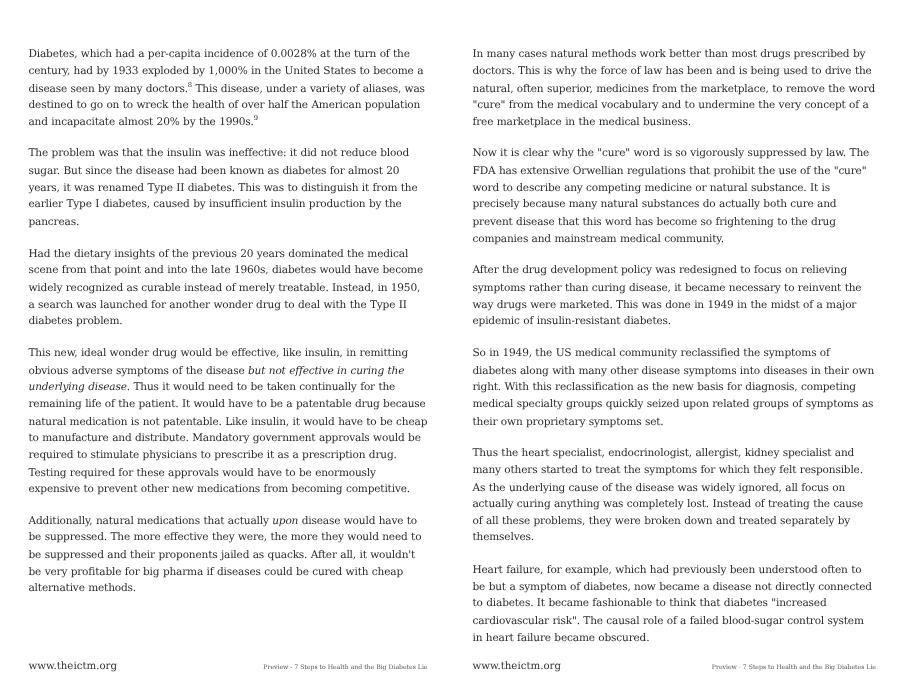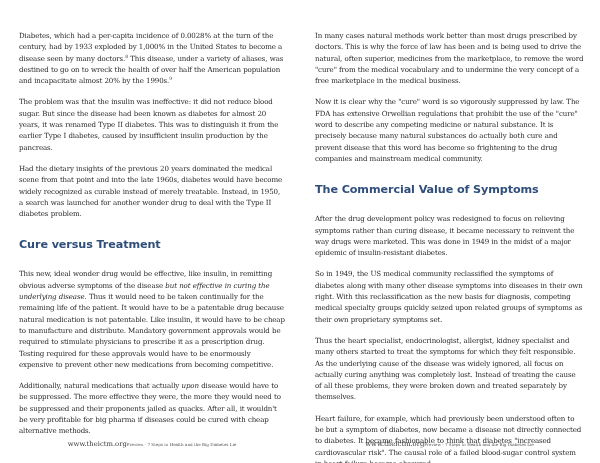--- a/index.html
+++ b/index.html
@@ -55,21 +55,21 @@
       color: #2f4e7a;
       letter-spacing: -0.1px;
       padding-bottom: 2px;
     }
     .footer {
       position: absolute;
       top: 440px;
       left: 19px;
       right: 15px;
       display: flex;
-      justify-content: center;
+      justify-content: space-between;
       align-items: baseline;
     }
     .page.right .footer { left: 15px; right: 16px; }
     .footer-url {
       font-size: 6.8px;
       color: #333;
     }
     .footer-title {
       font-size: 4.1px;
       color: #555;
@@ -79,39 +79,37 @@
 <body>
 
 <div class="spread">
   <div class="page left">
     <div class="content">
       <div>
           <p>Diabetes, which had a per-capita incidence of 0.0028% at the turn of the century, had by 1933 exploded by 1,000% in the United States to become a disease seen by many doctors.<sup>8</sup> This disease, under a variety of aliases, was destined to go on to wreck the health of over half the American population and incapacitate almost 20% by the 1990s.<sup>9</sup></p>
           <p>The problem was that the insulin was ineffective: it did not reduce blood sugar. But since the disease had been known as diabetes for almost 20 years, it was renamed Type II diabetes. This was to distinguish it from the earlier Type I diabetes, caused by insufficient insulin production by the pancreas.</p>
           <p>Had the dietary insights of the previous 20 years dominated the medical scene from that point and into the late 1960s, diabetes would have become widely recognized as curable instead of merely treatable. Instead, in 1950, a search was launched for another wonder drug to deal with the Type II diabetes problem.</p>
         </div>
-      <h2>Cure versus Treatment</h2>
       <div>
           <p>This new, ideal wonder drug would be effective, like insulin, in remitting obvious adverse symptoms of the disease <em>but not effective in curing the underlying disease</em>. Thus it would need to be taken continually for the remaining life of the patient. It would have to be a patentable drug because natural medication is not patentable. Like insulin, it would have to be cheap to manufacture and distribute. Mandatory government approvals would be required to stimulate physicians to prescribe it as a prescription drug. Testing required for these approvals would have to be enormously expensive to prevent other new medications from becoming competitive.</p>
           <p>Additionally, natural medications that actually <em>upon</em> disease would have to be suppressed. The more effective they were, the more they would need to be suppressed and their proponents jailed as quacks. After all, it wouldn't be very profitable for big pharma if diseases could be cured with cheap alternative methods.</p>
         </div>
     </div>
     <div class="footer">
       <span class="footer-url">www.theictm.org</span>
       <span class="footer-title">Preview - 7 Steps to Health and the Big Diabetes Lie</span>
     </div>
   </div>
 
   <div class="page right">
     <div class="content">
       <div>
           <p>In many cases natural methods work better than most drugs prescribed by doctors. This is why the force of law has been and is being used to drive the natural, often superior, medicines from the marketplace, to remove the word "cure" from the medical vocabulary and to undermine the very concept of a free marketplace in the medical business.</p>
           <p>Now it is clear why the "cure" word is so vigorously suppressed by law. The FDA has extensive Orwellian regulations that prohibit the use of the "cure" word to describe any competing medicine or natural substance. It is precisely because many natural substances do actually both cure and prevent disease that this word has become so frightening to the drug companies and mainstream medical community.</p>
         </div>
-      <h2>The Commercial Value of Symptoms</h2>
       <div>
           <p>After the drug development policy was redesigned to focus on relieving symptoms rather than curing disease, it became necessary to reinvent the way drugs were marketed. This was done in 1949 in the midst of a major epidemic of insulin-resistant diabetes.</p>
           <p>So in 1949, the US medical community reclassified the symptoms of diabetes along with many other disease symptoms into diseases in their own right. With this reclassification as the new basis for diagnosis, competing medical specialty groups quickly seized upon related groups of symptoms as their own proprietary symptoms set.</p>
           <p>Thus the heart specialist, endocrinologist, allergist, kidney specialist and many others started to treat the symptoms for which they felt responsible. As the underlying cause of the disease was widely ignored, all focus on actually curing anything was completely lost. Instead of treating the cause of all these problems, they were broken down and treated separately by themselves.</p>
           <p>Heart failure, for example, which had previously been understood often to be but a symptom of diabetes, now became a disease not directly connected to diabetes. It became fashionable to think that diabetes "increased cardiovascular risk". The causal role of a failed blood-sugar control system in heart failure became obscured.</p>
         </div>
     </div>
     <div class="footer">
       <span class="footer-url">www.theictm.org</span>
       <span class="footer-title">Preview - 7 Steps to Health and the Big Diabetes Lie</span>

